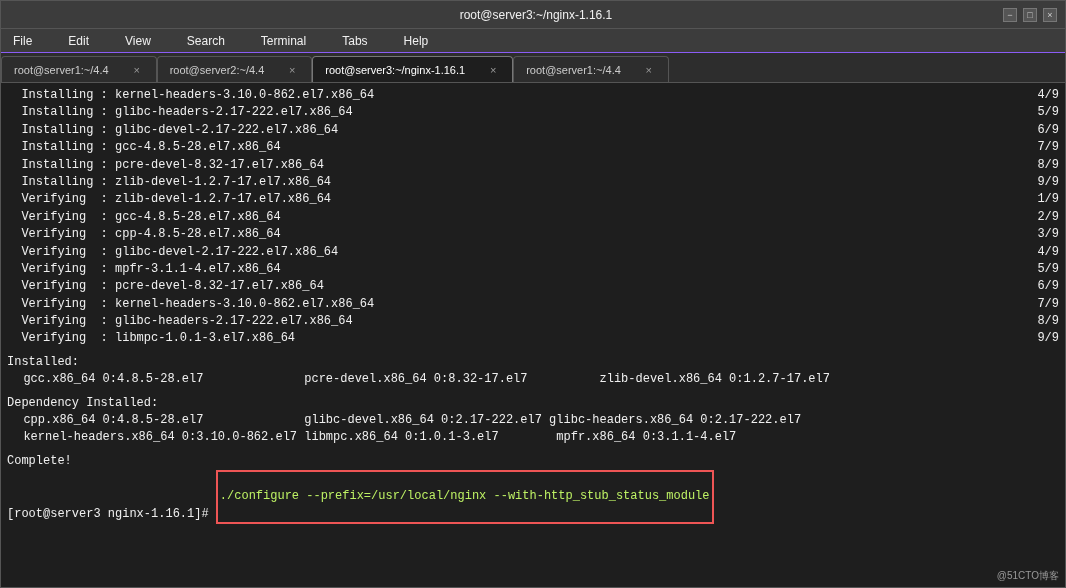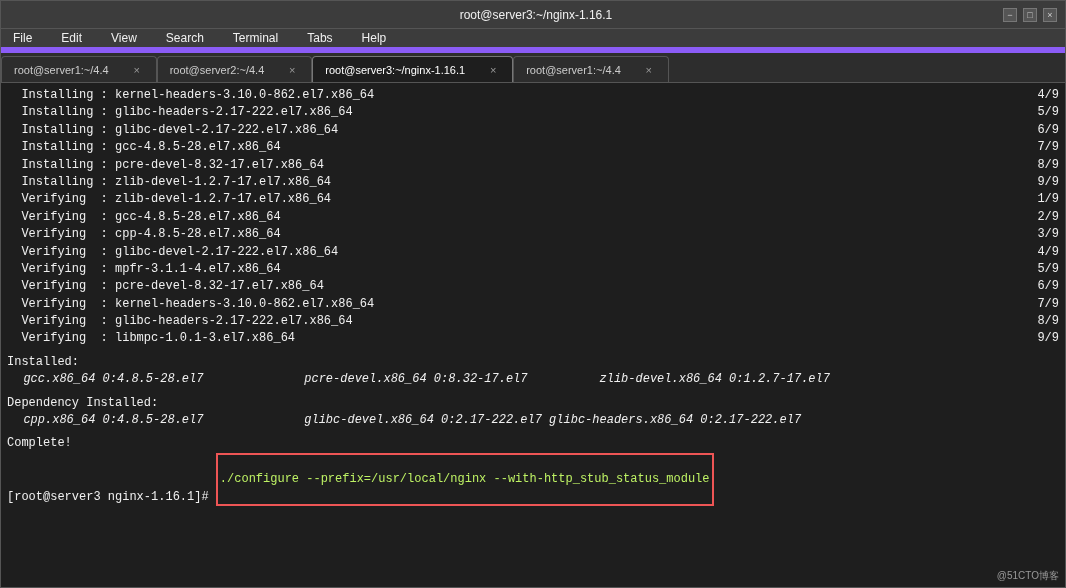--- a/index.html
+++ b/index.html
@@ -56,23 +56,23 @@
       color: #ccc;
       font-family: Arial, sans-serif;
     }
     
     .menu-bar {
       background: #3c3c3c;
       height: 24px;
       display: flex;
       align-items: center;
       padding: 0 4px;
-      border-bottom: 6px solid #8b5cf6;
+      border-bottom: 1px solid #8b5cf6;
       flex-shrink: 0;
-      gap: 13px;
+      gap: 20px;
     }
     .menu-item {
       color: #f0f0f0;
       font-family: Arial, sans-serif;
       font-size: 12px;
       padding: 2px 8px;
       cursor: pointer;
       border-radius: 2px;
     }
     
@@ -152,21 +152,20 @@
     .progress-line .right {
       text-align: right;
     }
     .section-header {
       color: #f0f0f0;
       white-space: pre;
     }
     .installed-line {
       white-space: pre;
       padding-left: 2px;
-      font-style: italic;
     }
     
     .command-line {
       display: flex;
       align-items: flex-end;
       white-space: pre;
     }
     .command-line .prompt {
       color: #f0f0f0;
     }
@@ -247,19 +246,20 @@
         <div class="term-line"><span>  Verifying  : pcre-devel-8.32-17.el7.x86_64</span><span class="right">6/9</span></div>
         <div class="term-line"><span>  Verifying  : kernel-headers-3.10.0-862.el7.x86_64</span><span class="right">7/9</span></div>
         <div class="term-line"><span>  Verifying  : glibc-headers-2.17-222.el7.x86_64</span><span class="right">8/9</span></div>
         <div class="term-line"><span>  Verifying  : libmpc-1.0.1-3.el7.x86_64</span><span class="right">9/9</span></div>
         <div style="height: 6px;"></div>
         <div class="section-header">Installed:</div>
         <div class="installed-line">  gcc.x86_64 0:4.8.5-28.el7              pcre-devel.x86_64 0:8.32-17.el7          zlib-devel.x86_64 0:1.2.7-17.el7</div>
         <div style="height: 6px;"></div>
         <div class="section-header">Dependency Installed:</div>
         <div class="installed-line">  cpp.x86_64 0:4.8.5-28.el7              glibc-devel.x86_64 0:2.17-222.el7 glibc-headers.x86_64 0:2.17-222.el7</div>
+        <div class="installed-line">  kernel-headers.x86_64 0:3.10.0-862.el7 libmpc.x86_64 0:1.0.1-3.el7        mpfr.x86_64 0:3.1.1-4.el7</div>
         <div style="height: 6px;"></div>
         <div class="section-header">Complete!</div>
         <div class="command-line"><span class="prompt">[root@server3 nginx-1.16.1]# </span><span class="command-box">./configure --prefix=/usr/local/nginx --with-http_stub_status_module</span></div>
       </div>
     <div class="watermark">@51CTO博客</div>
   </div>
 </div>
 
 </body></html>

